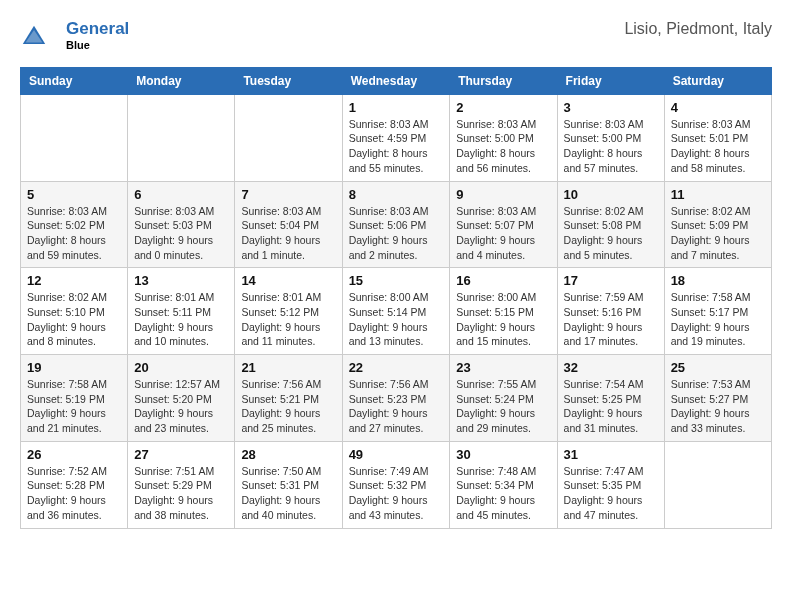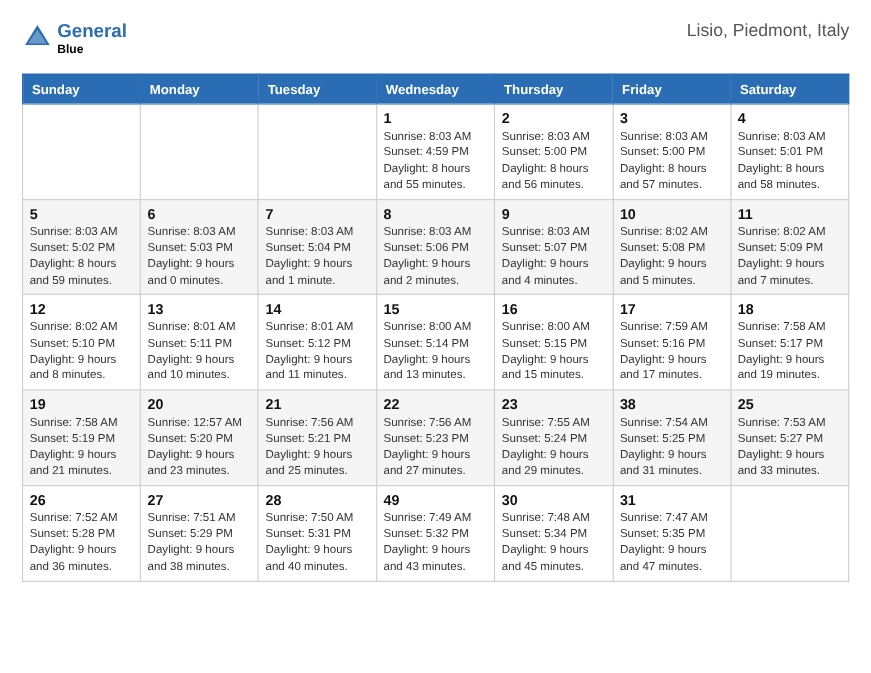--- a/index.html
+++ b/index.html
@@ -11,22 +11,22 @@
       padding: 20px;
     }
     .header {
       display: flex;
       justify-content: space-between;
       align-items: flex-start;
       margin-bottom: 16px;
     }
     .logo {
       display: flex;
-      align-items: flex-start;
-      gap: 4px;
+      align-items: flex-end;
+      gap: 18px;
     }
     .logo-icon {
       width: 28px;
       height: 28px;
     }
     .title-block {
       text-align: right;
     }
     .month-title {
       font-size: 36px;
@@ -277,21 +277,21 @@
 and 27 minutes.</div>
         </td>
         <td>
           <div class="day-num">23</div>
           <div class="day-info" style="white-space: pre-line;">Sunrise: 7:55 AM
 Sunset: 5:24 PM
 Daylight: 9 hours
 and 29 minutes.</div>
         </td>
         <td>
-          <div class="day-num">38</div>
+          <div class="day-num">32</div>
           <div class="day-info" style="white-space: pre-line;">Sunrise: 7:54 AM
 Sunset: 5:25 PM
 Daylight: 9 hours
 and 31 minutes.</div>
         </td>
         <td>
           <div class="day-num">25</div>
           <div class="day-info" style="white-space: pre-line;">Sunrise: 7:53 AM
 Sunset: 5:27 PM
 Daylight: 9 hours

